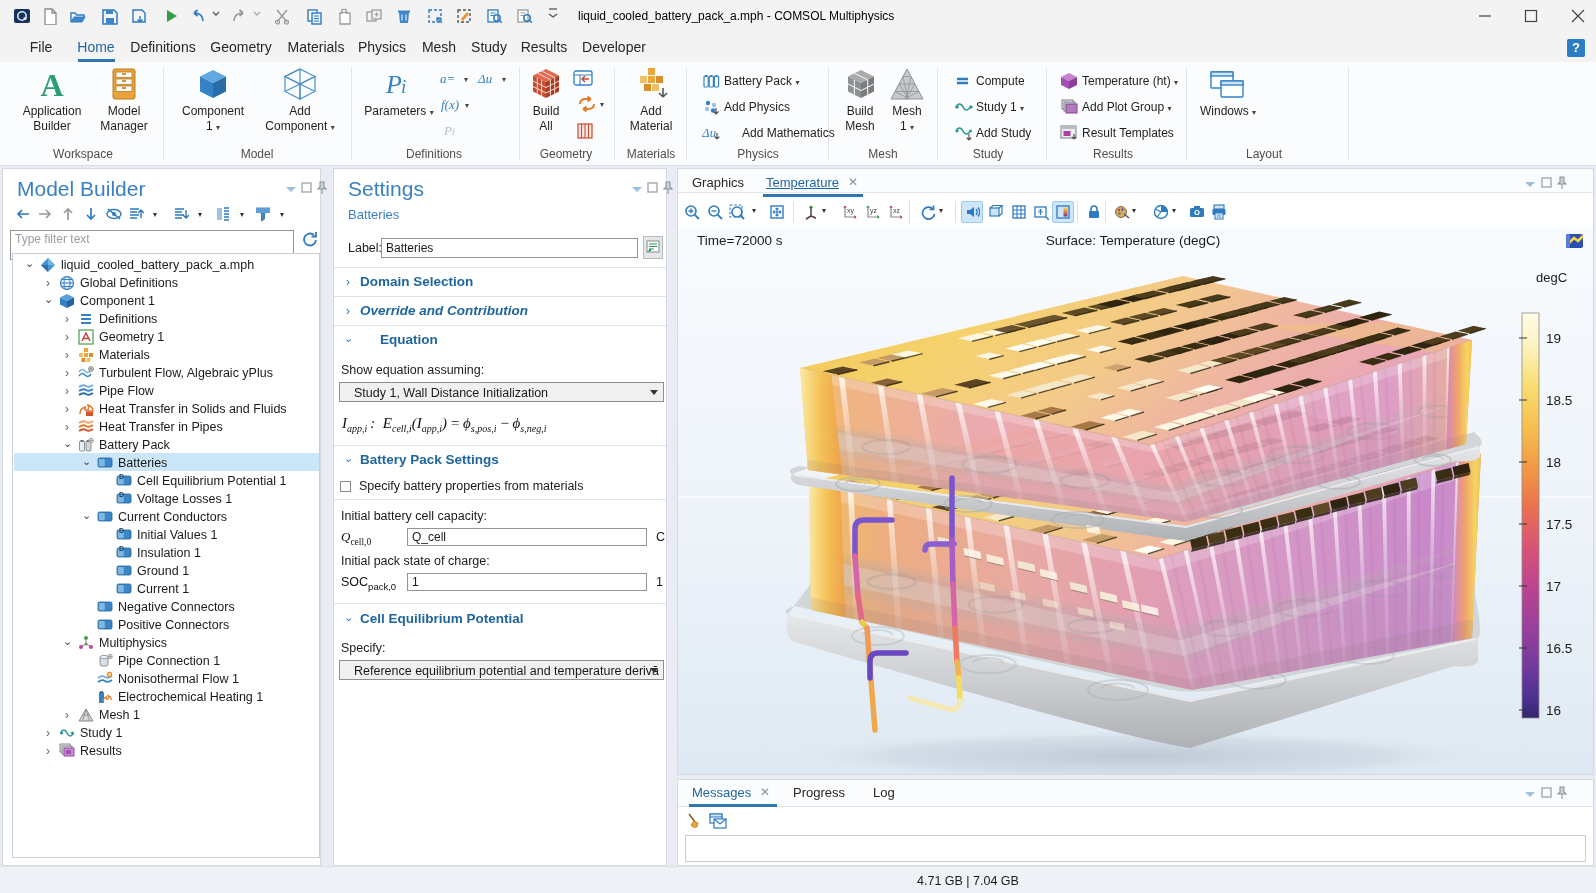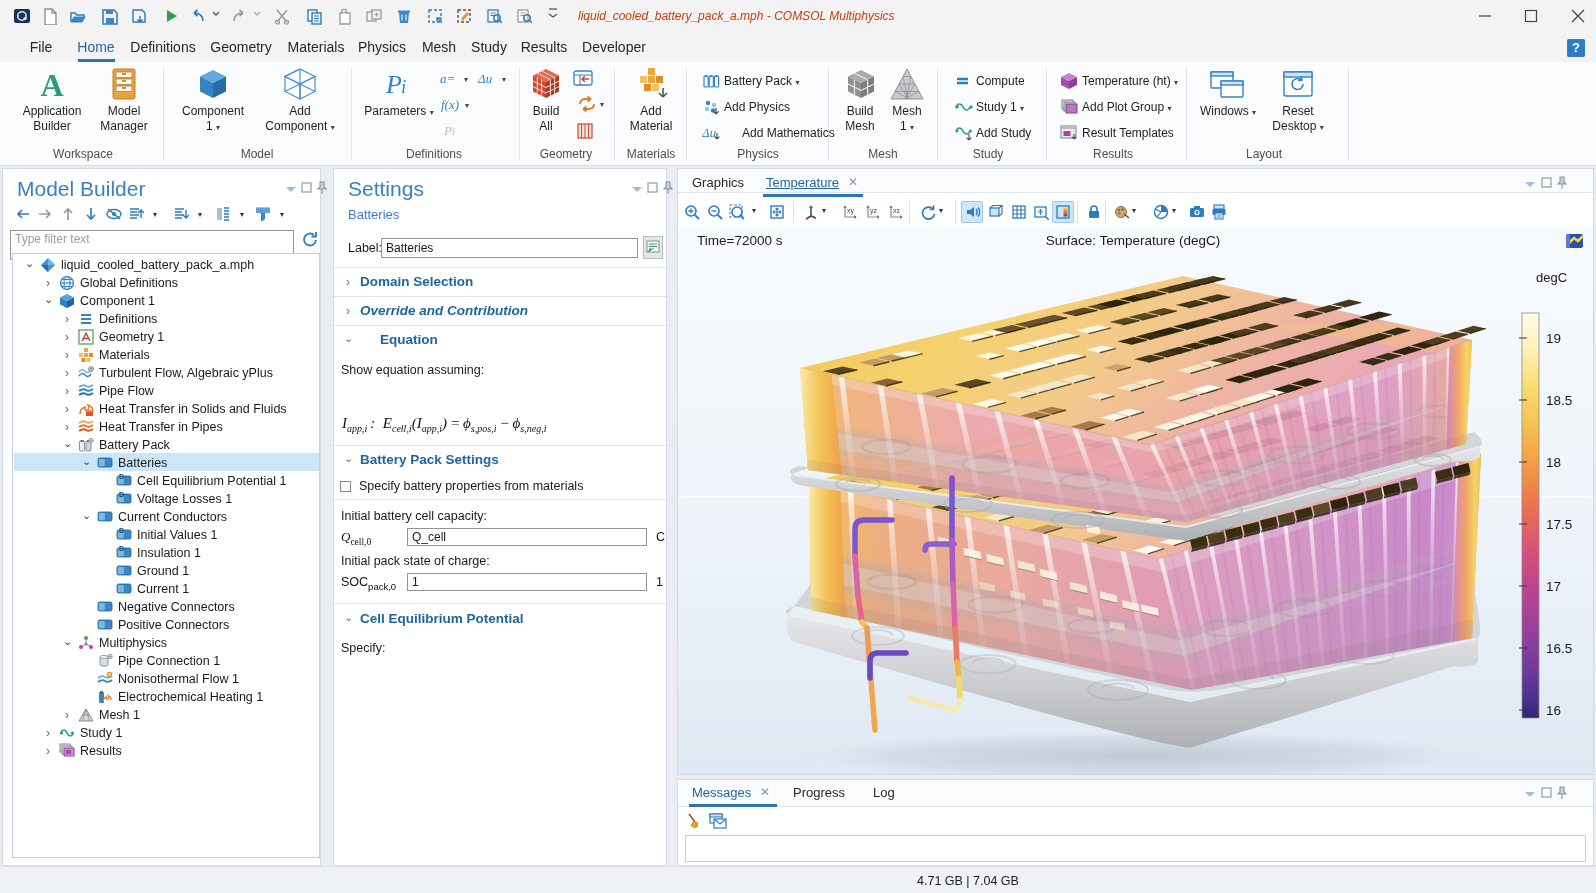--- a/index.html
+++ b/index.html
@@ -1,16 +1,16 @@
 <!DOCTYPE html>
 <html><head><meta charset="utf-8"><style>
 *{margin:0;padding:0;box-sizing:border-box;}
 html,body{width:1596px;height:893px;overflow:hidden;font-family:"Liberation Sans",sans-serif;background:#e9edf3;}
 .titlebar{position:absolute;left:0;top:0;width:1596px;height:32px;background:#f3f3f3;}
-.title-text{position:absolute;top:9px;left:578px;font-size:12px;color:#c2410c;font-style:italic;}
+.title-text{position:absolute;top:9px;left:578px;font-size:12px;color:#000000;}
 .menubar{position:absolute;left:0;top:32px;width:1596px;height:30px;background:#f3f3f3;}
 .menu-item{position:absolute;top:0;height:30px;line-height:30px;font-size:14px;color:#262626;text-align:center;}
 .menu-item.sel{color:#2166a5;}
 .menu-underline{position:absolute;top:27px;height:3px;background:#2b77b4;}
 .ribbon{position:absolute;left:0;top:62px;width:1596px;height:104px;background:#fbfcfd;border-bottom:1px solid #d9dde1;}
 .rgroup-label{position:absolute;top:85px;width:100%;text-align:center;font-size:12px;color:#4e4e4e;}
 .rsep{position:absolute;top:6px;height:92px;width:1px;background:#e2e4e7;}
 .bigbtn{position:absolute;top:4px;text-align:center;font-size:12px;color:#1e1e1e;}
 .bigbtn .lbl{line-height:15px;}
 .rowbtn{position:absolute;font-size:12px;color:#1e1e1e;height:26px;line-height:26px;white-space:nowrap;}
@@ -365,32 +365,20 @@
           <svg class="icon" style="left:0;top:2px" width="40" height="34" viewBox="0 0 40 34" xmlns="http://www.w3.org/2000/svg">
             <rect x="3" y="4" width="22" height="16" rx="1" fill="#fff" stroke="#3583c5" stroke-width="1.4"></rect>
             <rect x="3" y="4" width="22" height="4" fill="#cfe3f3" stroke="#3583c5" stroke-width="1.4"></rect>
             <rect x="13" y="13" width="22" height="16" rx="1" fill="#fff" stroke="#3583c5" stroke-width="1.4"></rect>
             <rect x="13" y="13" width="22" height="4" fill="#cfe3f3" stroke="#3583c5" stroke-width="1.4"></rect>
           </svg>
         </div>
       </div>
       <div class="lbl">Windows <span style="font-size:8px;color:#444;">▾</span></div>
     </div>
-    <div class="bigbtn" style="left:1255px;width:86px;">
-      <div style="height:38px;position:relative;">
-        <div style="position:relative;left:25px;width:36px;height:38px;">
-          <svg class="icon" style="left:0;top:2px" width="36" height="34" viewBox="0 0 36 34" xmlns="http://www.w3.org/2000/svg">
-            <rect x="4" y="4" width="28" height="24" rx="2" fill="#fff" stroke="#3583c5" stroke-width="1.4"></rect>
-            <rect x="4" y="4" width="28" height="5" fill="#cfe3f3" stroke="#3583c5" stroke-width="1.4"></rect>
-            <path d="M23 16 a5.5 5.5 0 1 1 -2-4.2 M21 8 l1 4 -4 .5" fill="none" stroke="#3583c5" stroke-width="1.6"></path>
-          </svg>
-        </div>
-      </div>
-      <div class="lbl">Reset<br>Desktop <span style="font-size:8px;color:#444;">▾</span></div>
-    </div>
   </div>
 <div class="panel" style="left:2px;top:168px;width:319px;height:698px;">
     <div class="phead" style="position:absolute;left:14px;top:8px;">Model Builder</div>
     <svg class="icon" style="left:281px;top:14px" width="14" height="12" viewBox="0 0 14 12" xmlns="http://www.w3.org/2000/svg">
       <path d="M2 4 l5 5 5-5 z" fill="#9fc0d8"></path>
     </svg>
     <svg class="icon" style="left:298px;top:13px" width="12" height="12" viewBox="0 0 12 12" xmlns="http://www.w3.org/2000/svg">
       <rect x="1" y="1" width="9" height="9" fill="none" stroke="#9aa4ac" stroke-width="1.3"></rect>
     </svg>
     <svg class="icon" style="left:313px;top:12px" width="12" height="14" viewBox="0 0 12 14" xmlns="http://www.w3.org/2000/svg">
@@ -652,39 +640,47 @@
     <div class="divider" style="top:98px;"></div>
     <span class="chev" style="left:12px;top:106px;font-size:12px;color:#2e7bbf;">›</span>
     <div class="sechead" style="position:absolute;left:26px;top:105px;">Domain Selection</div>
     <div class="divider" style="top:127px;"></div>
     <span class="chev" style="left:12px;top:135px;font-size:12px;color:#2e7bbf;">›</span>
     <div class="sechead" style="position:absolute;left:26px;top:134px;font-style:italic;">Override and Contribution</div>
     <div class="divider" style="top:156px;"></div>
     <span class="chev" style="left:10px;top:163px;font-size:11px;color:#2e7bbf;">⌄</span>
     <div class="sechead" style="position:absolute;left:26px;top:163px;padding-left:20px;">Equation</div>
     <div style="position:absolute;left:7px;top:194px;font-size:12.5px;color:#1a1a1a;">Show equation assuming:</div>
+    <div class="combo" style="left:5px;top:213px;width:325px;height:20px;">
+      <span style="position:absolute;left:14px;top:3px;">Study 1, Wall Distance Initialization</span>
+      <span class="arr"></span>
+    </div>
     <div style="position:absolute;left:8px;top:245px;"><span style="font-family:'Liberation Serif',serif;font-style:italic;font-size:15px;color:#111;">I<sub style="font-size:10px;">app,<i>i</i></sub> :&nbsp;&nbsp;E<sub style="font-size:10px;">cell,<i>i</i></sub>(I<sub style="font-size:10px;">app,<i>i</i></sub>) = ϕ<sub style="font-size:10px;">s,pos,<i>i</i></sub> − ϕ<sub style="font-size:10px;">s,neg,<i>i</i></sub></span></div>
     <div class="divider" style="top:276px;"></div>
     <span class="chev" style="left:10px;top:283px;font-size:11px;color:#2e7bbf;">⌄</span>
     <div class="sechead" style="position:absolute;left:26px;top:283px;">Battery Pack Settings</div>
     <div style="position:absolute;left:6px;top:312px;width:11px;height:11px;background:#fff;border:1px solid #8a8a8a;"></div>
     <div style="position:absolute;left:25px;top:310px;font-size:12.5px;color:#1a1a1a;">Specify battery properties from materials</div>
     <div class="divider" style="top:330px;"></div>
     <div style="position:absolute;left:7px;top:340px;font-size:12.5px;color:#1a1a1a;">Initial battery cell capacity:</div>
     <div style="position:absolute;left:7px;top:360px;font-size:13px;color:#111;font-family:'Liberation Serif',serif;font-style:italic;">Q<sub style="font-size:9.5px;font-style:normal;">cell,0</sub></div>
     <div class="inputbox" style="left:73px;top:359px;width:240px;height:18px;line-height:16px;">Q_cell</div>
     <div style="position:absolute;left:322px;top:361px;font-size:12.5px;color:#1a1a1a;">C</div>
     <div style="position:absolute;left:7px;top:385px;font-size:12.5px;color:#1a1a1a;">Initial pack state of charge:</div>
     <div style="position:absolute;left:7px;top:406px;font-size:12.5px;color:#111;">SOC<sub style="font-size:9.5px;">pack,0</sub></div>
     <div class="inputbox" style="left:73px;top:404px;width:240px;height:18px;line-height:16px;">1</div>
     <div style="position:absolute;left:322px;top:406px;font-size:12.5px;color:#1a1a1a;">1</div>
     <div class="divider" style="top:434px;"></div>
     <span class="chev" style="left:10px;top:442px;font-size:11px;color:#2e7bbf;">⌄</span>
     <div class="sechead" style="position:absolute;left:26px;top:442px;">Cell Equilibrium Potential</div>
     <div style="position:absolute;left:7px;top:472px;font-size:12.5px;color:#1a1a1a;">Specify:</div>
+    <div class="combo" style="left:5px;top:491px;width:325px;height:20px;">
+      <span style="position:absolute;left:14px;top:3px;">Reference equilibrium potential and temperature derivă</span>
+      <span class="arr"></span>
+    </div>
   </div>
 <div class="panel" style="left:677px;top:168px;width:917px;height:607px;">
     <div class="tabrow" style="left:0;top:0;width:915px;height:24px;border-bottom:1px solid #e2e6ea;background:#fbfcfd;">
       <div class="tab" style="left:14px;top:6px;">Graphics</div>
       <div class="tab sel" style="left:88px;top:6px;text-decoration:underline;">Temperature</div>
       <span style="position:absolute;left:170px;top:6px;color:#8a949c;font-size:12px;">✕</span>
       <div style="position:absolute;left:85px;top:25px;width:100px;height:3px;background:#2b77b4;"></div>
       <svg class="icon" style="left:845px;top:9px" width="14" height="12" viewBox="0 0 14 12" xmlns="http://www.w3.org/2000/svg">
         <path d="M2 4 l5 5 5-5 z" fill="#9fc0d8"></path>
       </svg>

